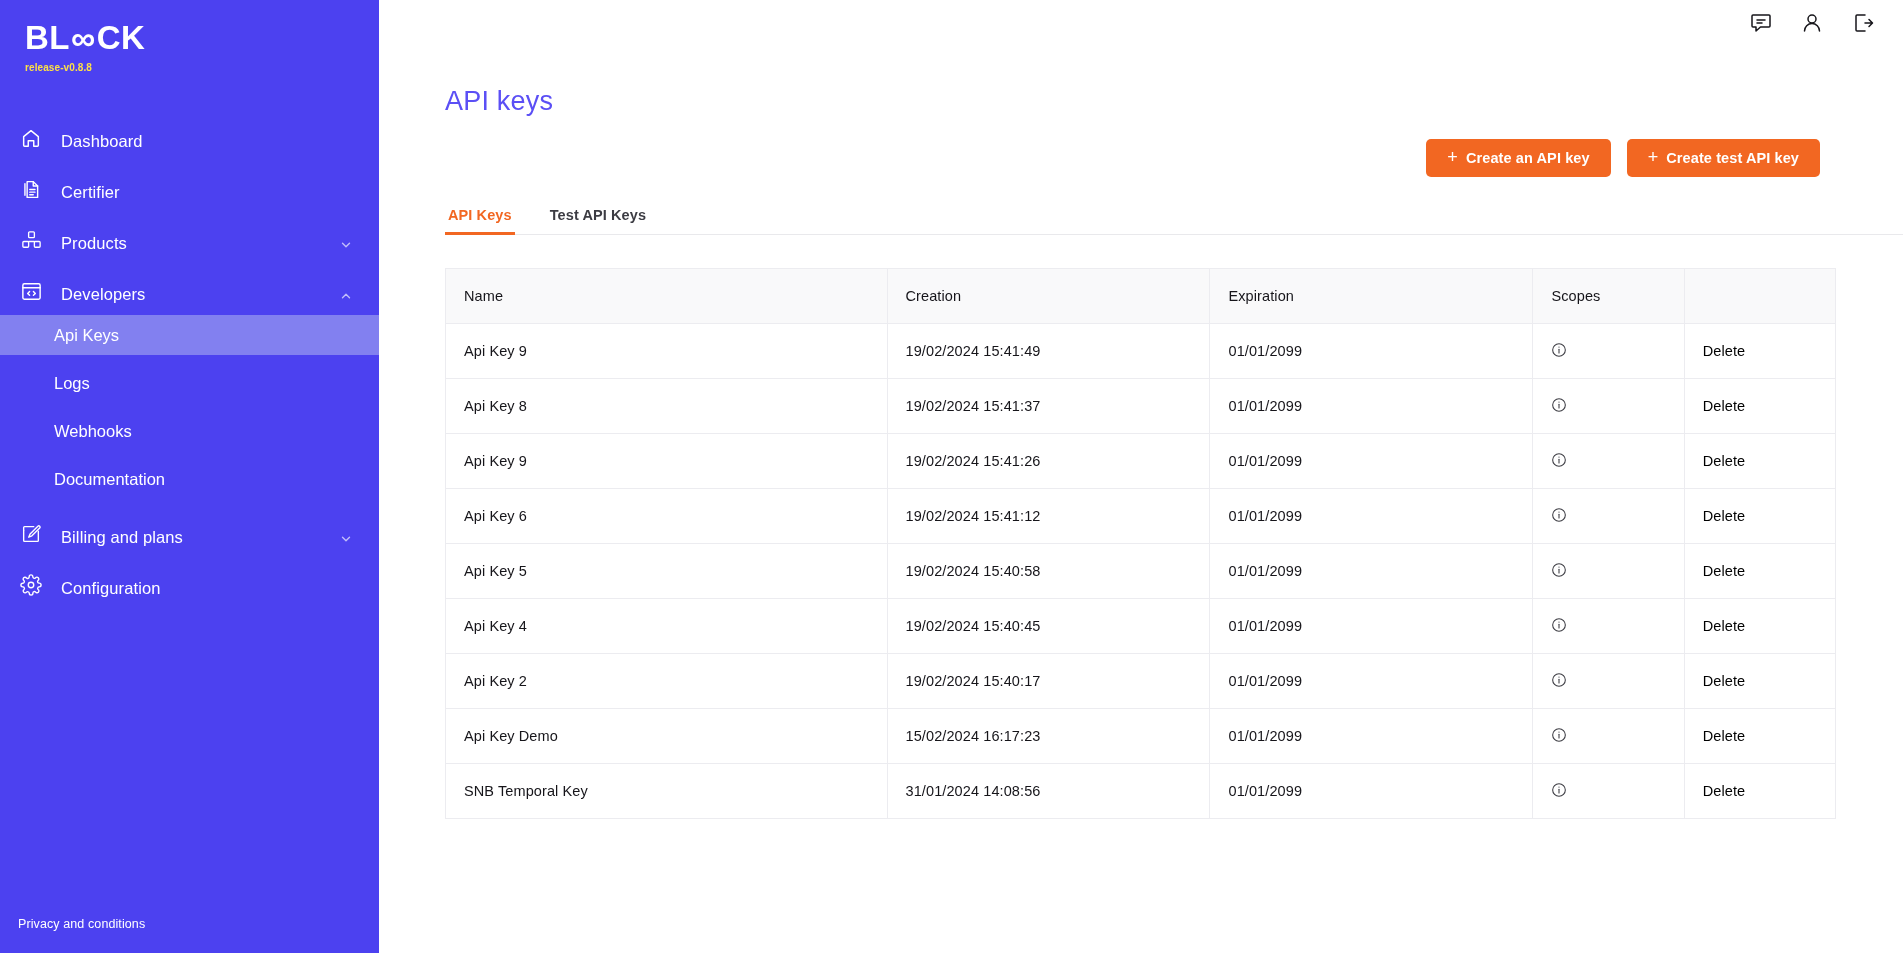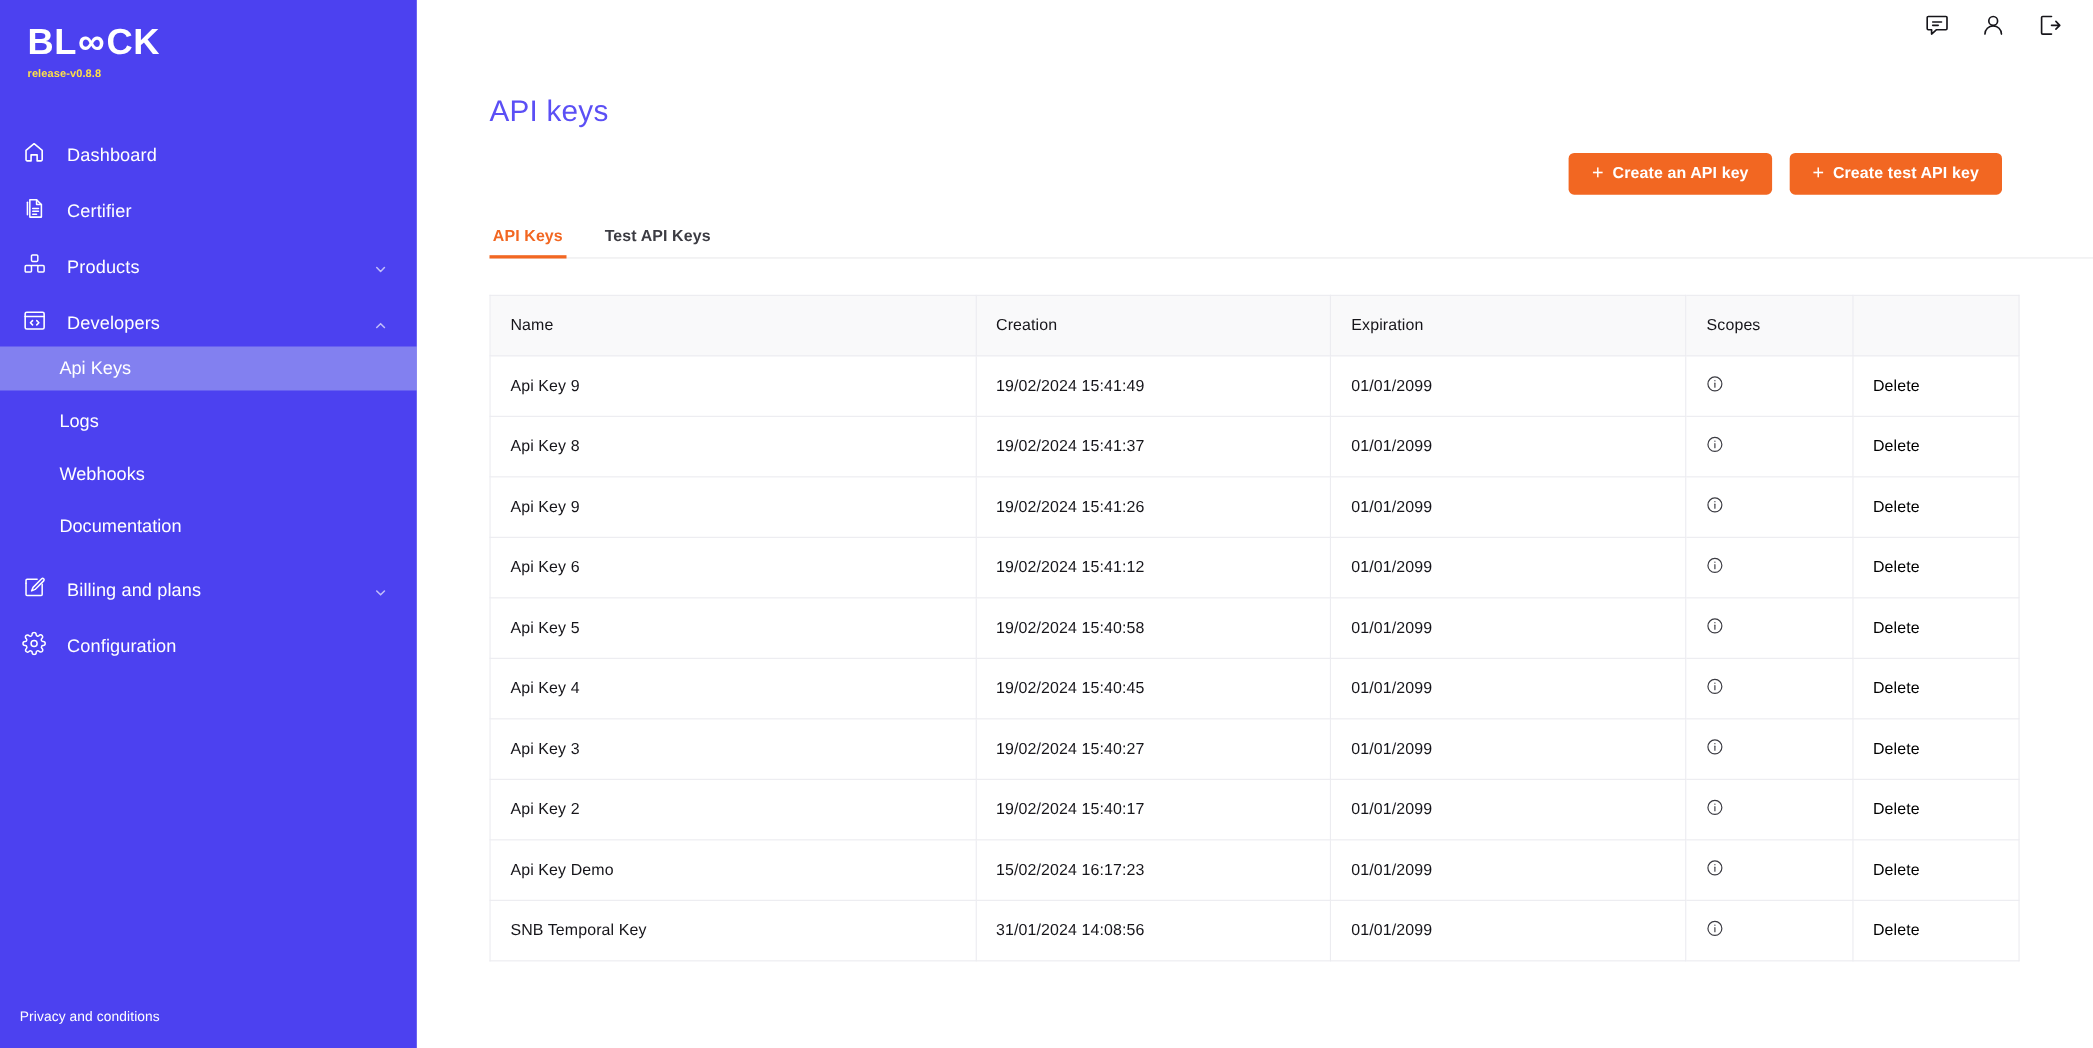--- a/index.html
+++ b/index.html
@@ -394,33 +394,20 @@
                 <td><span class="info-icon">
                     <svg width="16" height="16" viewBox="0 0 24 24" fill="none" stroke="#3c3c43" stroke-width="1.6" stroke-linecap="round" stroke-linejoin="round">
                       <circle cx="12" cy="12" r="9.5"></circle>
                       <path d="M12 11v5.5"></path>
                       <circle cx="12" cy="7.6" r="0.9" fill="#3c3c43" stroke="none"></circle>
                     </svg>
                   </span></td>
                 <td><span class="delete-link">Delete</span></td>
               </tr>
               <tr>
-                <td>Api Key 3</td>
-                <td>19/02/2024 15:40:27</td>
-                <td>01/01/2099</td>
-                <td><span class="info-icon">
-                    <svg width="16" height="16" viewBox="0 0 24 24" fill="none" stroke="#3c3c43" stroke-width="1.6" stroke-linecap="round" stroke-linejoin="round">
-                      <circle cx="12" cy="12" r="9.5"></circle>
-                      <path d="M12 11v5.5"></path>
-                      <circle cx="12" cy="7.6" r="0.9" fill="#3c3c43" stroke="none"></circle>
-                    </svg>
-                  </span></td>
-                <td><span class="delete-link">Delete</span></td>
-              </tr>
-              <tr>
                 <td>Api Key 2</td>
                 <td>19/02/2024 15:40:17</td>
                 <td>01/01/2099</td>
                 <td><span class="info-icon">
                     <svg width="16" height="16" viewBox="0 0 24 24" fill="none" stroke="#3c3c43" stroke-width="1.6" stroke-linecap="round" stroke-linejoin="round">
                       <circle cx="12" cy="12" r="9.5"></circle>
                       <path d="M12 11v5.5"></path>
                       <circle cx="12" cy="7.6" r="0.9" fill="#3c3c43" stroke="none"></circle>
                     </svg>
                   </span></td>

